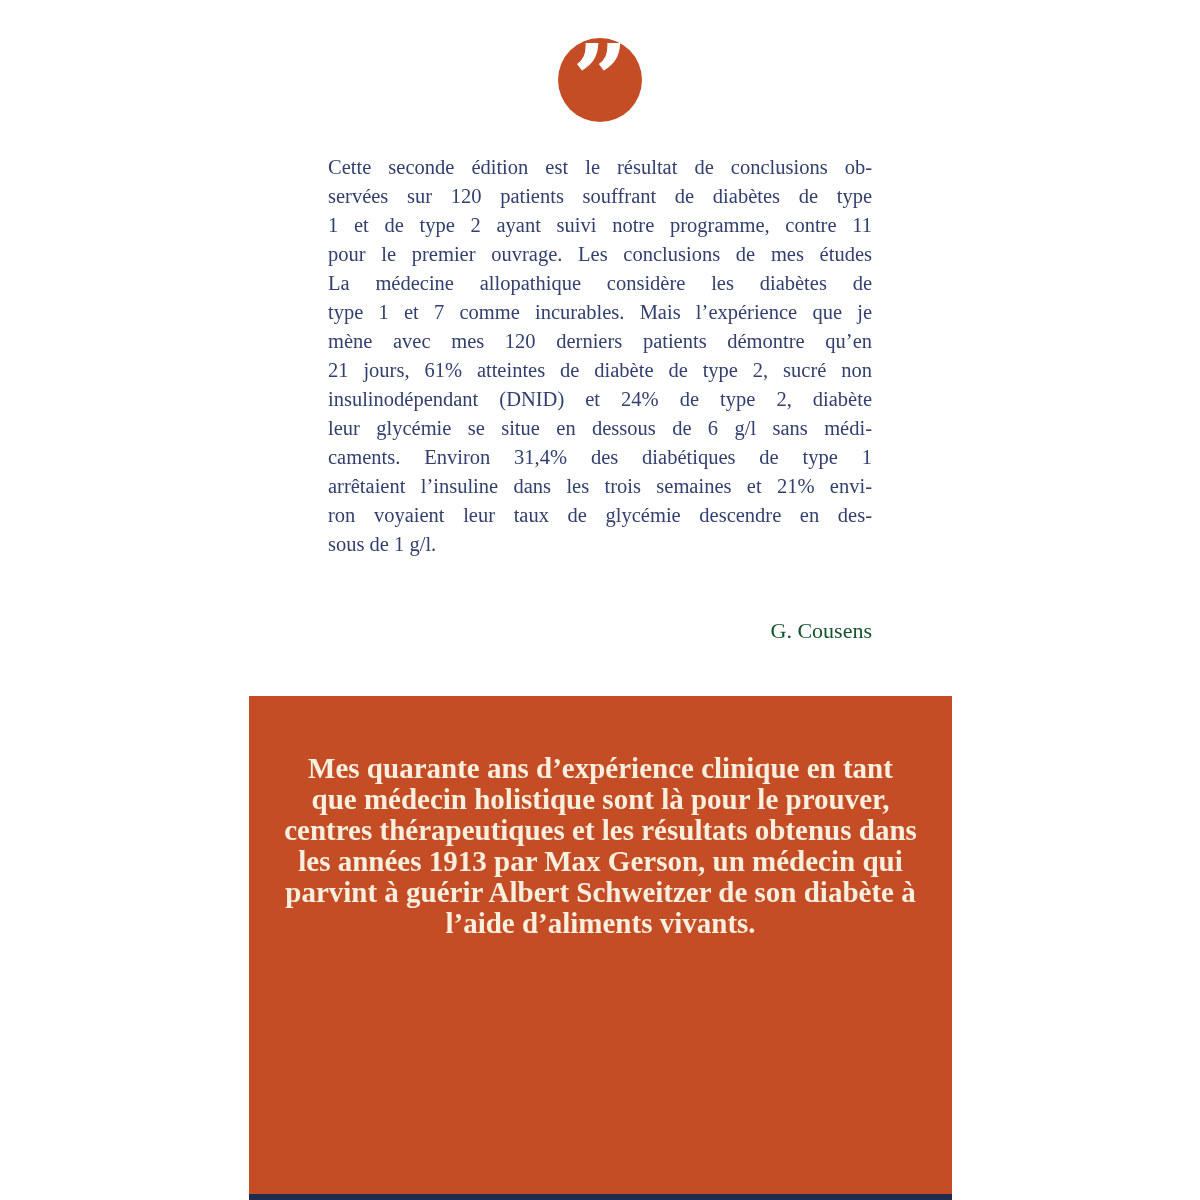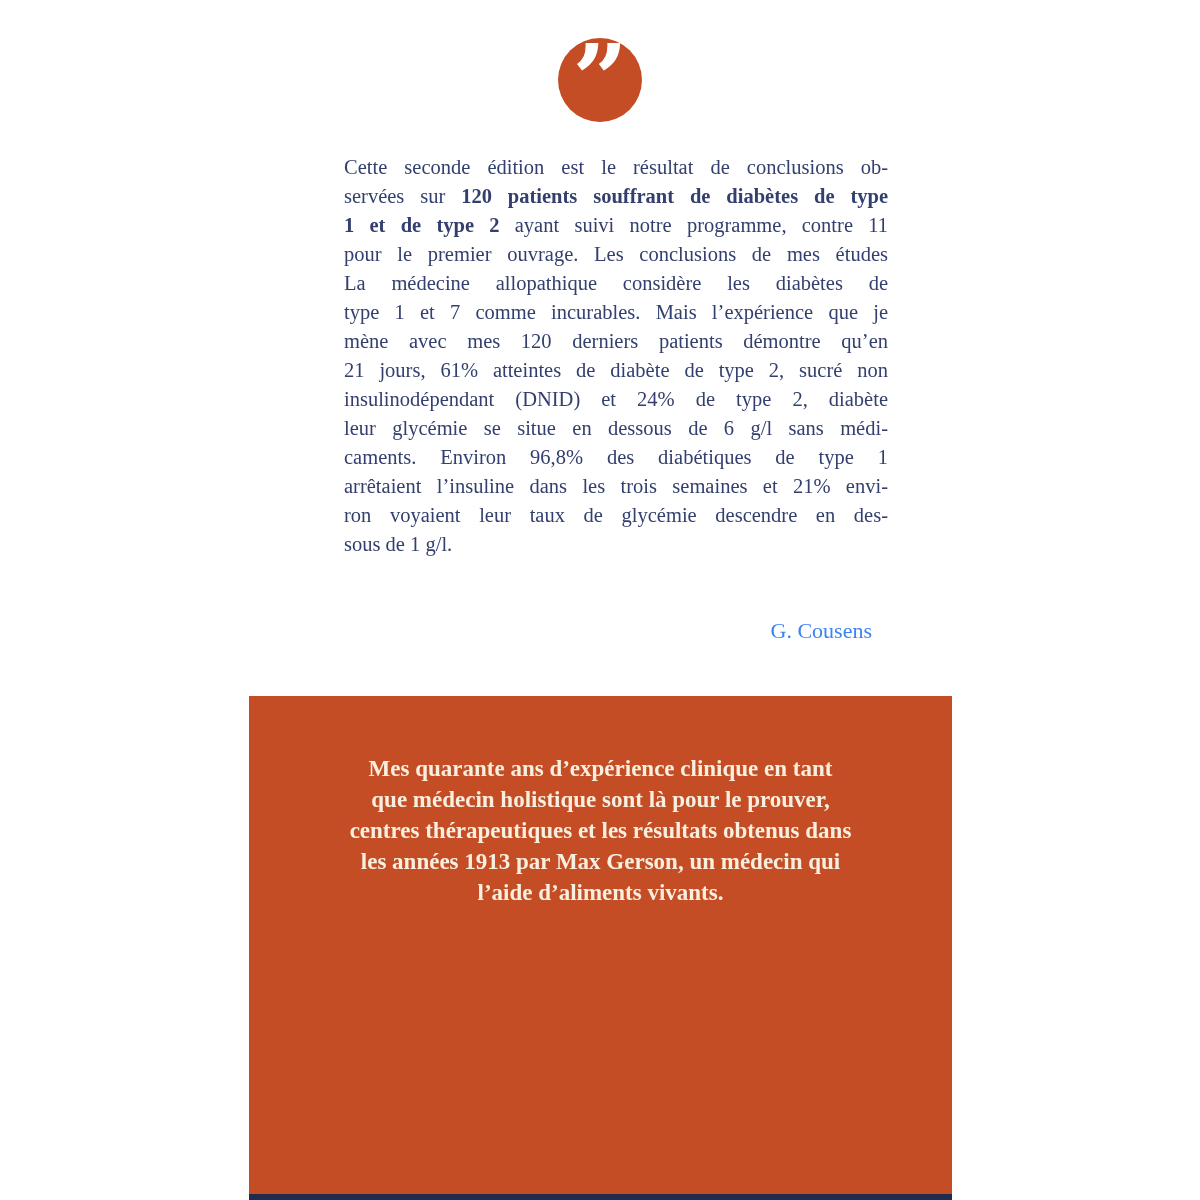--- a/index.html
+++ b/index.html
@@ -35,61 +35,60 @@
   }
 
   
   .quote-text {
     position: absolute;
     left: 328px;
     top: 153px;
     width: 544px;
     color: #33406f;
     font-size: 20.5px;
-    margin-left: 16px;
   }
   .qline {
     height: 29px;
     line-height: 29px;
     text-align: justify;
     text-align-last: justify;
     overflow: hidden;
     white-space: nowrap;
   }
   .qline.qline--left {
     text-align: left;
     text-align-last: left;
   }
-  .qline b { font-weight: bold; }
+  .qline b { font-weight: normal; }
 
   .attribution {
     position: absolute;
     left: 328px;
     top: 618px;
     width: 544px;
     text-align: right;
     font-size: 22px;
-    color: #3b82f6;
+    color: #14532d;
   }
 
   
   .highlight-box {
     position: absolute;
     left: 249px;
     top: 696px;
     width: 703px;
     height: 504px;
     background: #c44d26;
   }
   .highlight-text {
     padding: 57px 35px 0 35px;
     text-align: center;
     color: #f8efdf;
     font-weight: bold;
-    font-size: 23px;
+    font-size: 29px;
   }
   .hline {
     line-height: 31px;
     min-height: 31px;
   }
   .footer-strip {
     position: absolute;
     left: 0;
     bottom: 0;
     width: 100%;
@@ -110,32 +109,33 @@
     <div class="qline"><span>Cette seconde édition est le résultat de conclusions ob-</span></div>
     <div class="qline"><span>servées sur </span><b>120 patients souffrant de diabètes de type</b></div>
     <div class="qline"><b>1 et de type 2</b><span> ayant suivi notre programme, contre 11</span></div>
     <div class="qline"><span>pour le premier ouvrage. Les conclusions de mes études</span></div>
     <div class="qline"><span>La médecine allopathique considère les diabètes de</span></div>
     <div class="qline"><span>type 1 et 7 comme incurables. Mais l’expérience que je</span></div>
     <div class="qline"><span>mène avec mes 120 derniers patients démontre qu’en</span></div>
     <div class="qline"><span>21 jours, 61% atteintes de diabète de type 2, sucré non</span></div>
     <div class="qline"><span>insulinodépendant (DNID) et 24% de type 2, diabète</span></div>
     <div class="qline"><span>leur glycémie se situe en dessous de 6 g/l sans médi-</span></div>
-    <div class="qline"><span>caments. Environ 96,8% des diabétiques de type 1</span></div>
+    <div class="qline"><span>caments. Environ 31,4% des diabétiques de type 1</span></div>
     <div class="qline"><span>arrêtaient l’insuline dans les trois semaines et 21% envi-</span></div>
     <div class="qline"><span>ron voyaient leur taux de glycémie descendre en des-</span></div>
     <div class="qline qline--left"><span>sous de 1 g/l.</span></div>
   </div>
 
   <div class="attribution">G. Cousens</div>
 
   <div class="highlight-box">
     <div class="highlight-text">
       <div class="hline">Mes quarante ans d’expérience clinique en tant</div>
       <div class="hline">que médecin holistique sont là pour le prouver,</div>
       <div class="hline">centres thérapeutiques et les résultats obtenus dans</div>
       <div class="hline">les années 1913 par Max Gerson, un médecin qui</div>
+      <div class="hline">parvint à guérir Albert Schweitzer de son diabète à</div>
       <div class="hline">l’aide d’aliments vivants.</div>
     </div>
     <div class="footer-strip"></div>
   </div>
 
 </div>
 
 </body></html>

